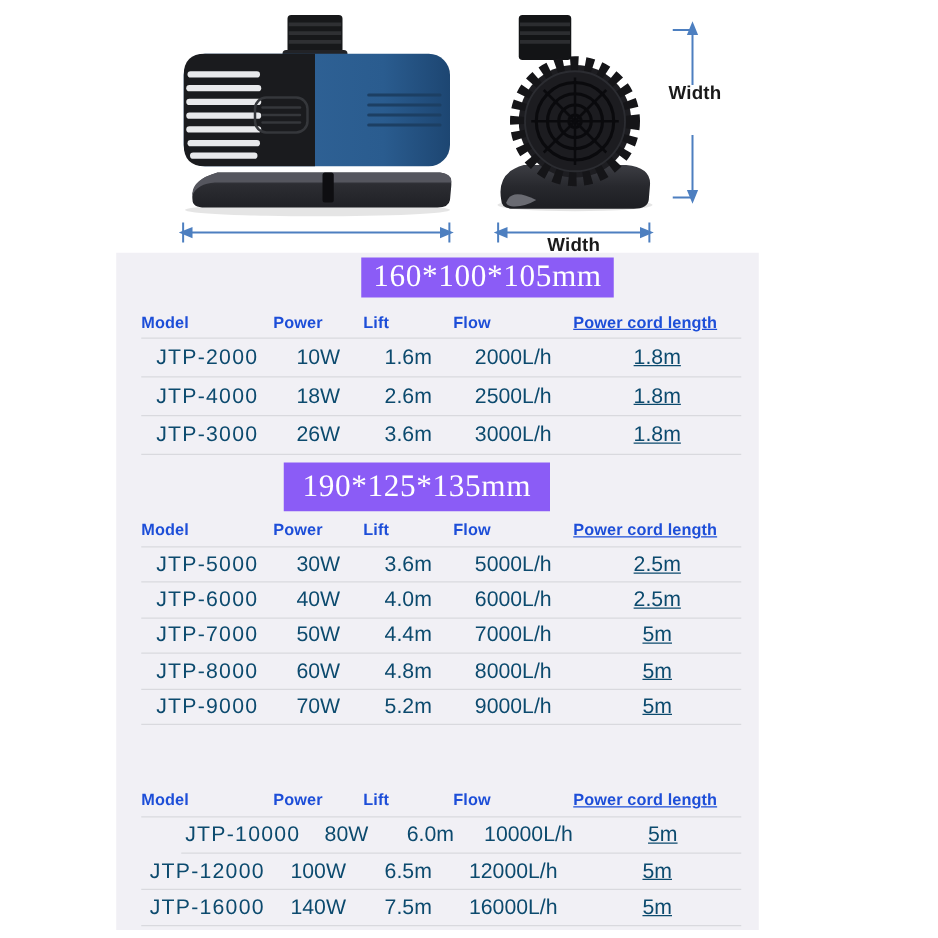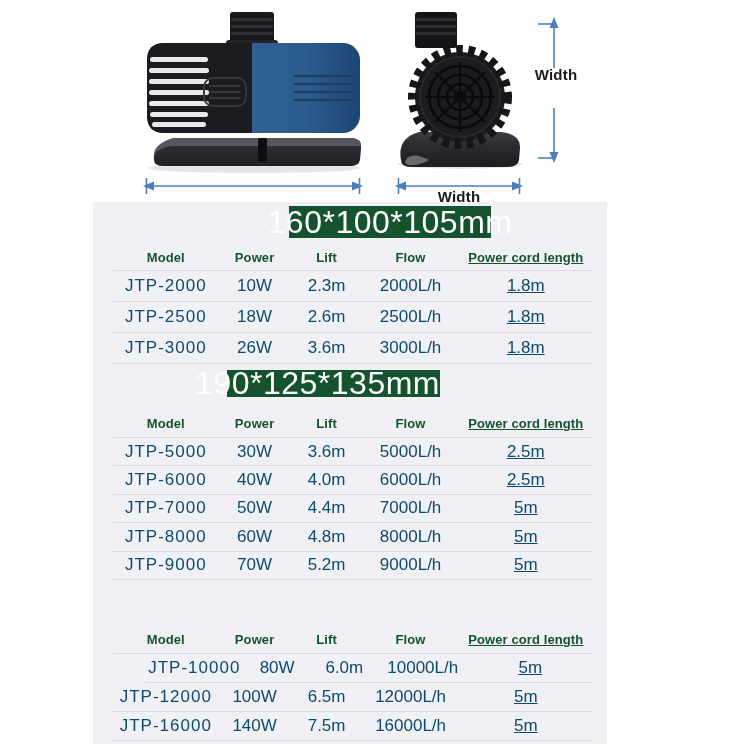--- a/index.html
+++ b/index.html
@@ -15,29 +15,29 @@
   
   .photo{position:absolute;left:0;top:0;width:750px;height:202px;background:#ffffff;}
   .pump{position:absolute;}
   .dim-label{
     position:absolute;font-size:15px;font-weight:bold;color:#1a1a1a;
     text-align:center;letter-spacing:.2px;
   }
   .arrow-svg{position:absolute;}
   
   .size-bar{
-    position:absolute;background:#14532d;color:#ffffff;
+    position:absolute;background:#8b5cf6;color:#ffffff;
     display:flex;align-items:center;justify-content:center;
-    font-size:32px;letter-spacing:.5px;
+    font-size:25px;letter-spacing:.5px;font-family:Liberation Serif, serif;
   }
   
   .spec-table{position:absolute;left:113px;width:480px;}
   .thead{display:flex;align-items:center;}
   .thead .th{
-    font-size:13px;font-weight:bold;color:#14532d;text-align:center;
+    font-size:13px;font-weight:bold;color:#1d4ed8;text-align:left;
     letter-spacing:.1px;
   }
   .rows{border-top:1px solid #d9d9de;}
   .tr{display:flex;align-items:center;border-bottom:1px solid #d9d9de;}
   .td{
     font-size:17px;color:#0c4a6e;text-align:center;white-space:nowrap;
   }
   .c0{width:22%;}
   .c1{width:15%;}
   .c2{width:15%;}
@@ -187,42 +187,42 @@
       <div class="th c0">Model</div>
       <div class="th c1">Power</div>
       <div class="th c2">Lift</div>
       <div class="th c3">Flow</div>
       <div class="th c4">Power cord length</div>
     </div>
     <div class="rows">
       <div class="tr" style="height:30px;">
         <div class="td c0">JTP-2000</div>
         <div class="td c1">10W</div>
-        <div class="td c2">2.3m</div>
+        <div class="td c2">1.6m</div>
         <div class="td c3">2000L/h</div>
         <div class="td c4">1.8m</div>
       </div>
       <div class="tr" style="height:30px;">
-        <div class="td c0">JTP-2500</div>
+        <div class="td c0">JTP-4000</div>
         <div class="td c1">18W</div>
         <div class="td c2">2.6m</div>
         <div class="td c3">2500L/h</div>
         <div class="td c4">1.8m</div>
       </div>
       <div class="tr" style="height:30px;">
         <div class="td c0">JTP-3000</div>
         <div class="td c1">26W</div>
         <div class="td c2">3.6m</div>
         <div class="td c3">3000L/h</div>
         <div class="td c4">1.8m</div>
       </div>
     </div>
   </div>
 
-  <div class="size-bar" style="left:227px;top:370px;width:213px;height:27px;justify-content:flex-end;">
+  <div class="size-bar" style="left:227px;top:370px;width:213px;height:39px;">
     <span>190*125*135mm</span>
   </div>
 
   <div class="spec-table" style="top:410px;">
     <div class="thead" style="height:27px;">
       <div class="th c0">Model</div>
       <div class="th c1">Power</div>
       <div class="th c2">Lift</div>
       <div class="th c3">Flow</div>
       <div class="th c4">Power cord length</div>

